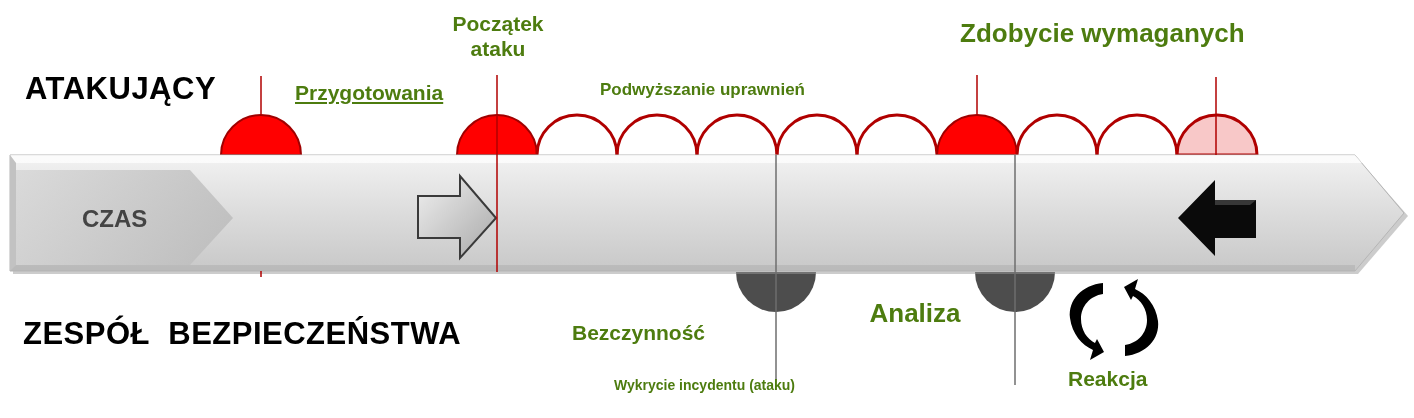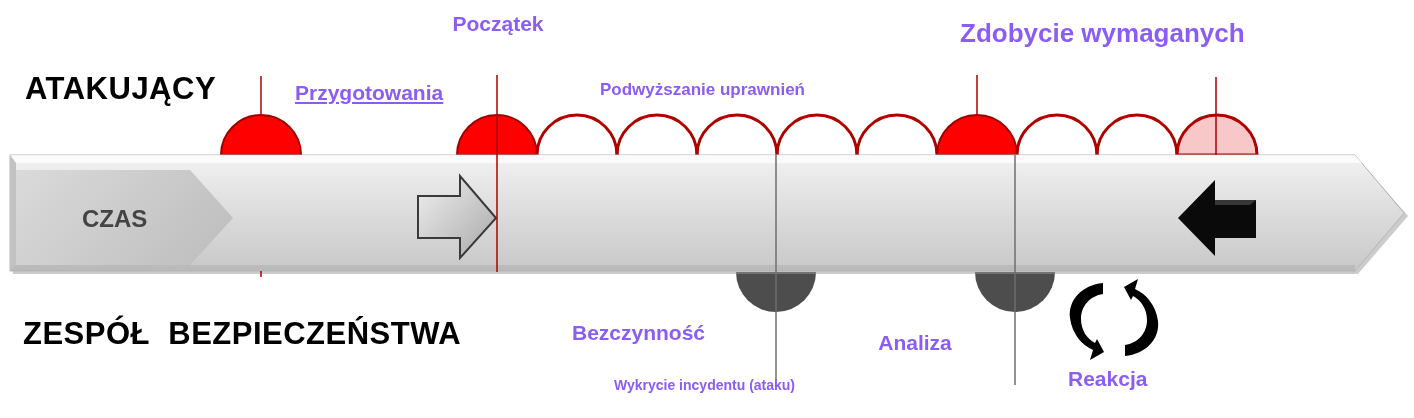--- a/index.html
+++ b/index.html
@@ -1,18 +1,18 @@
 <!DOCTYPE html>
 <html><head>
 <meta charset="utf-8">
 <style>
   html, body { margin:0; padding:0; background:#ffffff; }
   body { width:1414px; height:418px; position:relative; overflow:hidden;
          font-family:"Liberation Sans", "DejaVu Sans", sans-serif; }
-  .lbl { position:absolute; color:#8b5cf6; font-weight:bold; text-align:center; line-height:1.2; white-space:nowrap; }
+  .lbl { position:absolute; color:#4d7c0f; font-weight:bold; text-align:center; line-height:1.2; white-space:nowrap; }
   .lane-title { position:absolute; font-weight:bold; color:#000; font-size:31px; letter-spacing:0.5px; white-space:nowrap;text-align:right; }
   svg { position:absolute; left:0; top:0; }
 </style>
 </head>
 <body>
 
 <svg width="1414" height="418" viewBox="0 0 1414 418">
   <defs>
     <linearGradient id="barGrad" x1="0" y1="0" x2="0" y2="1">
       <stop offset="0" stop-color="#f2f2f2"></stop>
@@ -88,24 +88,25 @@
 </svg>
 
 <div class="lane-title" style="left:25px; top:71px;">ATAKUJĄCY</div>
 <div class="lane-title" style="left:23px; top:316px; white-space:pre;">ZESPÓŁ  BEZPIECZEŃSTWA</div>
 
 <div class="lbl" style="left:82px; top:205px; font-size:24px; color:#444;">CZAS</div>
 
 <div class="lbl" style="left:295px; top:80px; font-size:21px;text-decoration:underline;">Przygotowania</div>
 <div class="lbl" style="left:443px; top:11px; font-size:21px; width:110px;">
   <div>Początek</div>
+  <div>ataku</div>
 </div>
 <div class="lbl" style="left:600px; top:80px; font-size:17px;">Podwyższanie uprawnień</div>
 <div class="lbl" style="left:960px; top:18px; font-size:26px; width:280px;text-align:center;">
   <div>Zdobycie wymaganych</div>
 </div>
 
 <div class="lbl" style="left:572px; top:320px; font-size:21px;">Bezczynność</div>
 <div class="lbl" style="left:614px; top:377px; font-size:14px;">Wykrycie incydentu (ataku)</div>
-<div class="lbl" style="left:860px; top:298px; font-size:21px; width:110px;margin-top:32px;">
+<div class="lbl" style="left:860px; top:298px; font-size:26px; width:110px;">
   <div>Analiza</div>
 </div>
 <div class="lbl" style="left:1068px; top:366px; font-size:21px;">Reakcja</div>
 
 </body></html>

